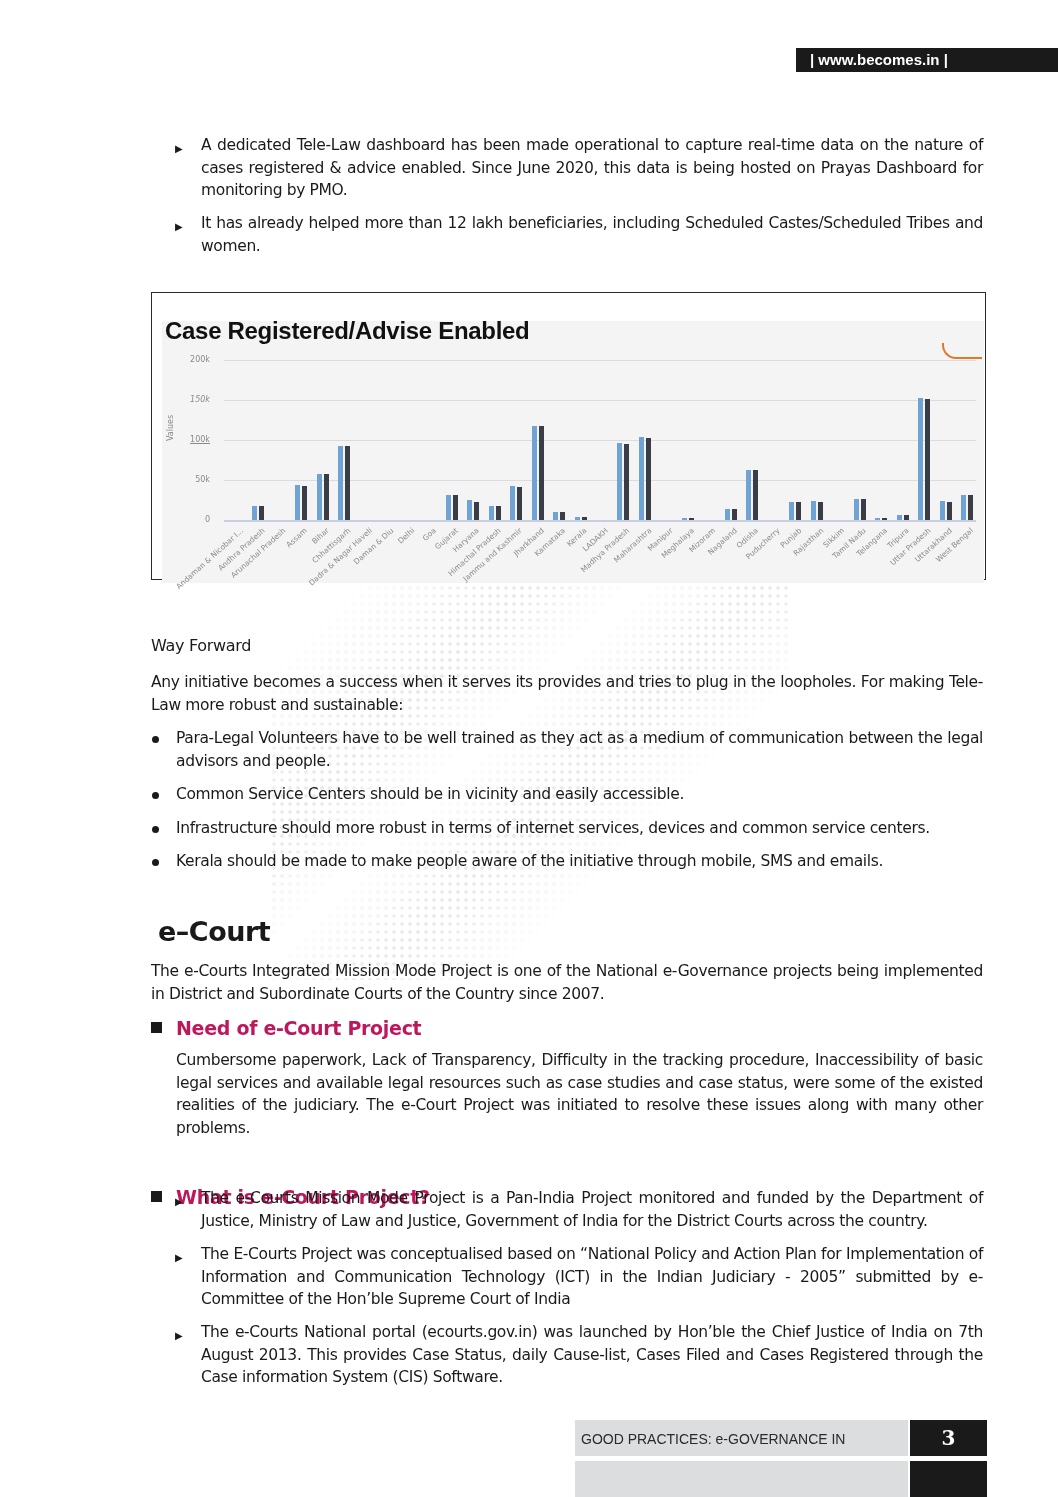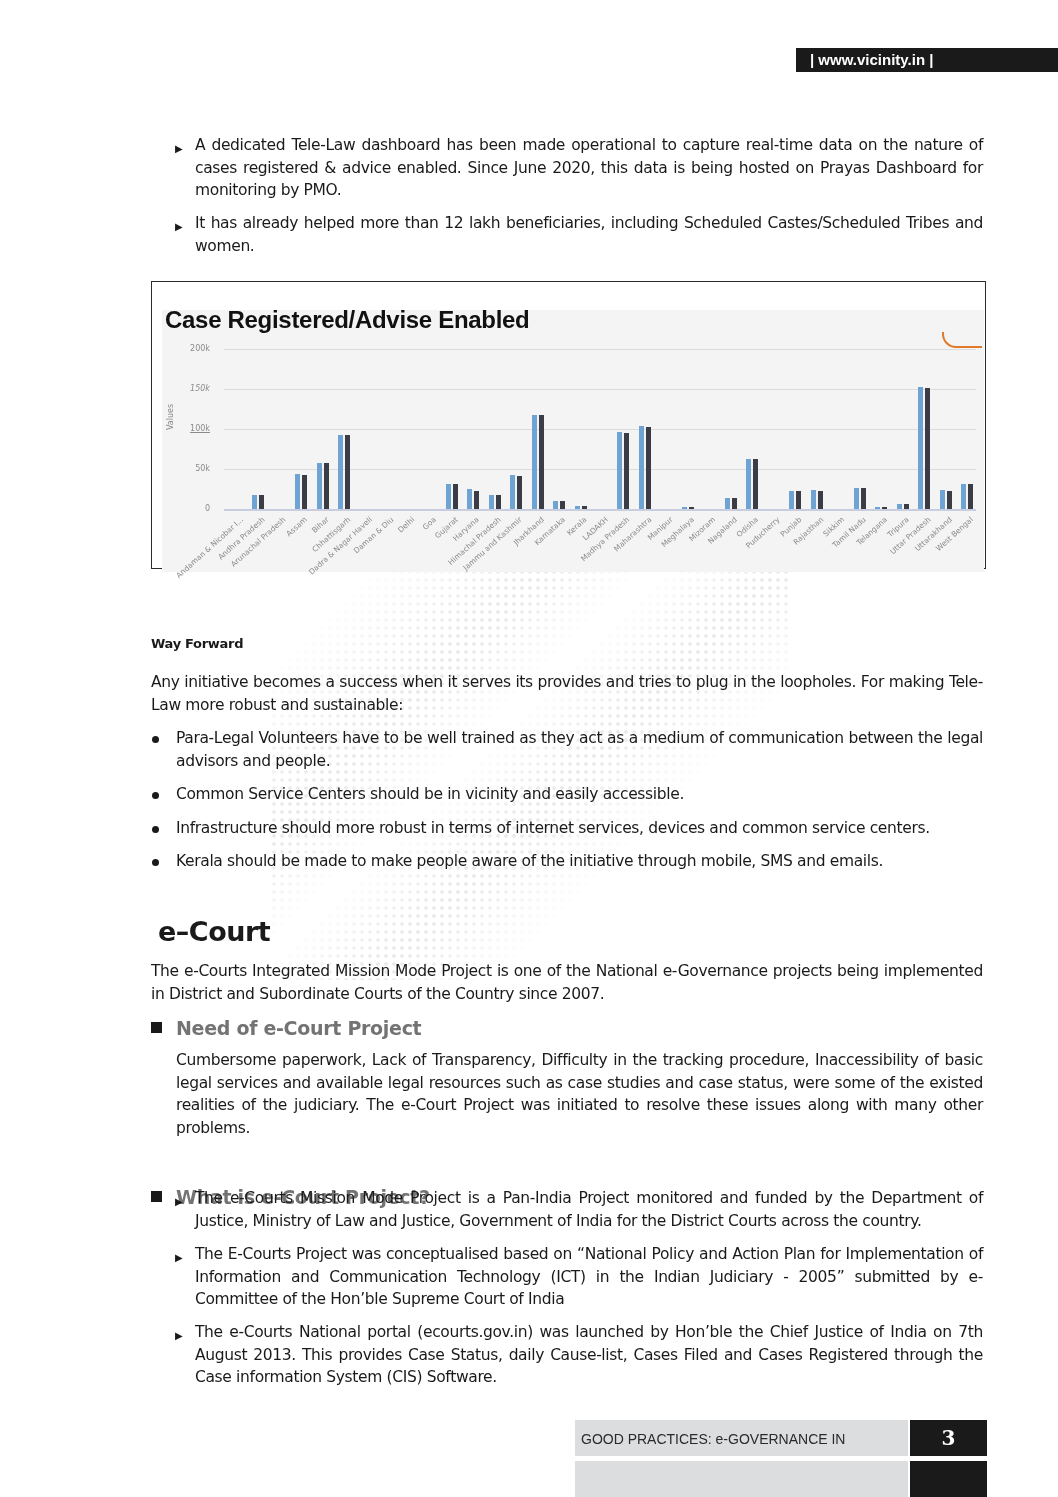--- a/index.html
+++ b/index.html
@@ -17,58 +17,58 @@
   .watermark { position: absolute; left: 270px; top: 560px; width: 520px; height: 420px; pointer-events: none;
     background-image: radial-gradient(circle, rgba(0,0,0,0.09) 1.6px, transparent 2px);
     background-size: 8px 8px;
     -webkit-mask-image: linear-gradient(135deg, transparent 10%, #000 30%, transparent 42%, #000 55%, transparent 70%);
     mask-image: linear-gradient(135deg, transparent 10%, #000 30%, transparent 42%, #000 55%, transparent 70%);
     opacity: 0.9; }
 
   .txt { position: absolute; font-size: 15.5px; line-height: 22.5px; color: #1a1a1a; text-align: justify; font-family: "DejaVu Sans", sans-serif; letter-spacing: -0.35px; }
   .arrow-item { position: absolute; left: 175px; width: 808px; }
   .arrow-item .arrow { position: absolute; left: 0; top: 4px; font-size: 10px; color: #1a1a1a; }
-  .arrow-item .body { margin-left: 20px; }
+  .arrow-item .body { margin-left: 26px; }
 
   .dot-item { position: absolute; left: 150px; width: 833px; }
   .dot-item .dot { position: absolute; left: 2px; top: 9px; width: 7px; height: 7px; border-radius: 50%; background: #1a1a1a; }
   .dot-item .body { margin-left: 26px; }
 
   
-  .chart-frame { position: absolute; left: 151px; top: 281px; width: 835px; height: 288px; border: 1.5px solid #2b2b2b; background: #fff; }
+  .chart-frame { position: absolute; left: 151px; top: 292px; width: 835px; height: 288px; border: 1.5px solid #2b2b2b; background: #fff; }
   .chart-bg { position: absolute; left: 10px; top: 28px; width: 822px; height: 262px; background: #f4f4f5; }
   .chart-title { position: absolute; left: 13px; top: 24px; font-family: "Liberation Sans", sans-serif; font-weight: bold; font-size: 24px; color: #111; letter-spacing: -0.3px; }
   .orange-curve { position: absolute; right: 2px; top: 22px; width: 40px; height: 16px; border-bottom: 2px solid #e07a2a; border-left: 2px solid #e07a2a; border-bottom-left-radius: 14px; border-top: none; border-right: none; }
   .plot { position: absolute; left: 72px; top: 67px; width: 752px; height: 160px; }
   .gridline { position: absolute; left: 0; right: 0; height: 1px; background: #dcdcde; }
   .axisline { position: absolute; left: 0; right: 0; height: 2px; background: #c8cde0; }
   .ytick { position: absolute; left: 28px; font-size: 8px; color: #8a8a8a; width: 30px; text-align: right; }
   .ylabel { position: absolute; left: 14px; top: 148px; font-size: 8px; color: #8a8a8a; transform: rotate(-90deg); transform-origin: left top; }
   .bar { position: absolute; bottom: 0; width: 5px; }
   .bar.s1 { background: #6fa3d4; }
   .bar.s2 { background: #3a3d45; }
   .xlab { position: absolute; font-size: 7.5px; color: #8a8a8a; white-space: nowrap; transform: rotate(-42deg); transform-origin: right top; text-align: right; }
 
   
-  .h-way { position: absolute; left: 151px; top: 636px; font-weight: bold; font-size: 13px; color: #1a1a1a; letter-spacing: -0.3px; }
+  .h-way { position: absolute; left: 151px; top: 636px; font-weight: normal; font-size: 16px; color: #1a1a1a; letter-spacing: -0.3px; }
   .h-ecourt { position: absolute; left: 158px; top: 916px; font-weight: bold; font-size: 27px; color: #1a1a1a; letter-spacing: -0.5px; }
-  .h-sub { position: absolute; left: 151px; font-weight: bold; font-size: 19px; color: #737373; letter-spacing: -0.3px; }
+  .h-sub { position: absolute; left: 151px; font-weight: bold; font-size: 19px; color: #be185d; letter-spacing: -0.3px; }
   .h-sub .sq { display: inline-block; width: 11px; height: 11px; background: #1a1a1a; margin-right: 14px; vertical-align: 2px; }
 
   
   .footer-label { position: absolute; left: 575px; top: 1420px; width: 333px; height: 36px; background: #dcdddf; font-family: "Liberation Sans", sans-serif; font-size: 14px; color: #2a2a2a; line-height: 38px; padding-left: 6px; }
   .footer-num { position: absolute; left: 910px; top: 1420px; width: 77px; height: 36px; background: #1a1a1a; color: #fff; font-family: "DejaVu Serif", serif; font-weight: bold; font-size: 20px; line-height: 36px; text-align: center; }
   .footer-label2 { position: absolute; left: 575px; top: 1461px; width: 333px; height: 36px; background: #dcdddf; }
   .footer-num2 { position: absolute; left: 910px; top: 1461px; width: 77px; height: 36px; background: #1a1a1a; }
 </style>
 </head>
 <body>
 
 <div class="logo">
-  <div class="logo-bar">| www.vicinity.in |</div>
+  <div class="logo-bar">| www.becomes.in |</div>
 </div>
 
 <div class="watermark"></div>
 
 <div class="txt arrow-item" style="top:134px;">
   <span class="arrow">▶</span>
   <div class="body">A dedicated Tele-Law dashboard has been made operational to capture real-time data on the nature of cases registered &amp; advice enabled. Since June 2020, this data is being hosted on Prayas Dashboard for monitoring by PMO.</div>
 </div>
 <div class="txt arrow-item" style="top:212px;">
   <span class="arrow">▶</span>

